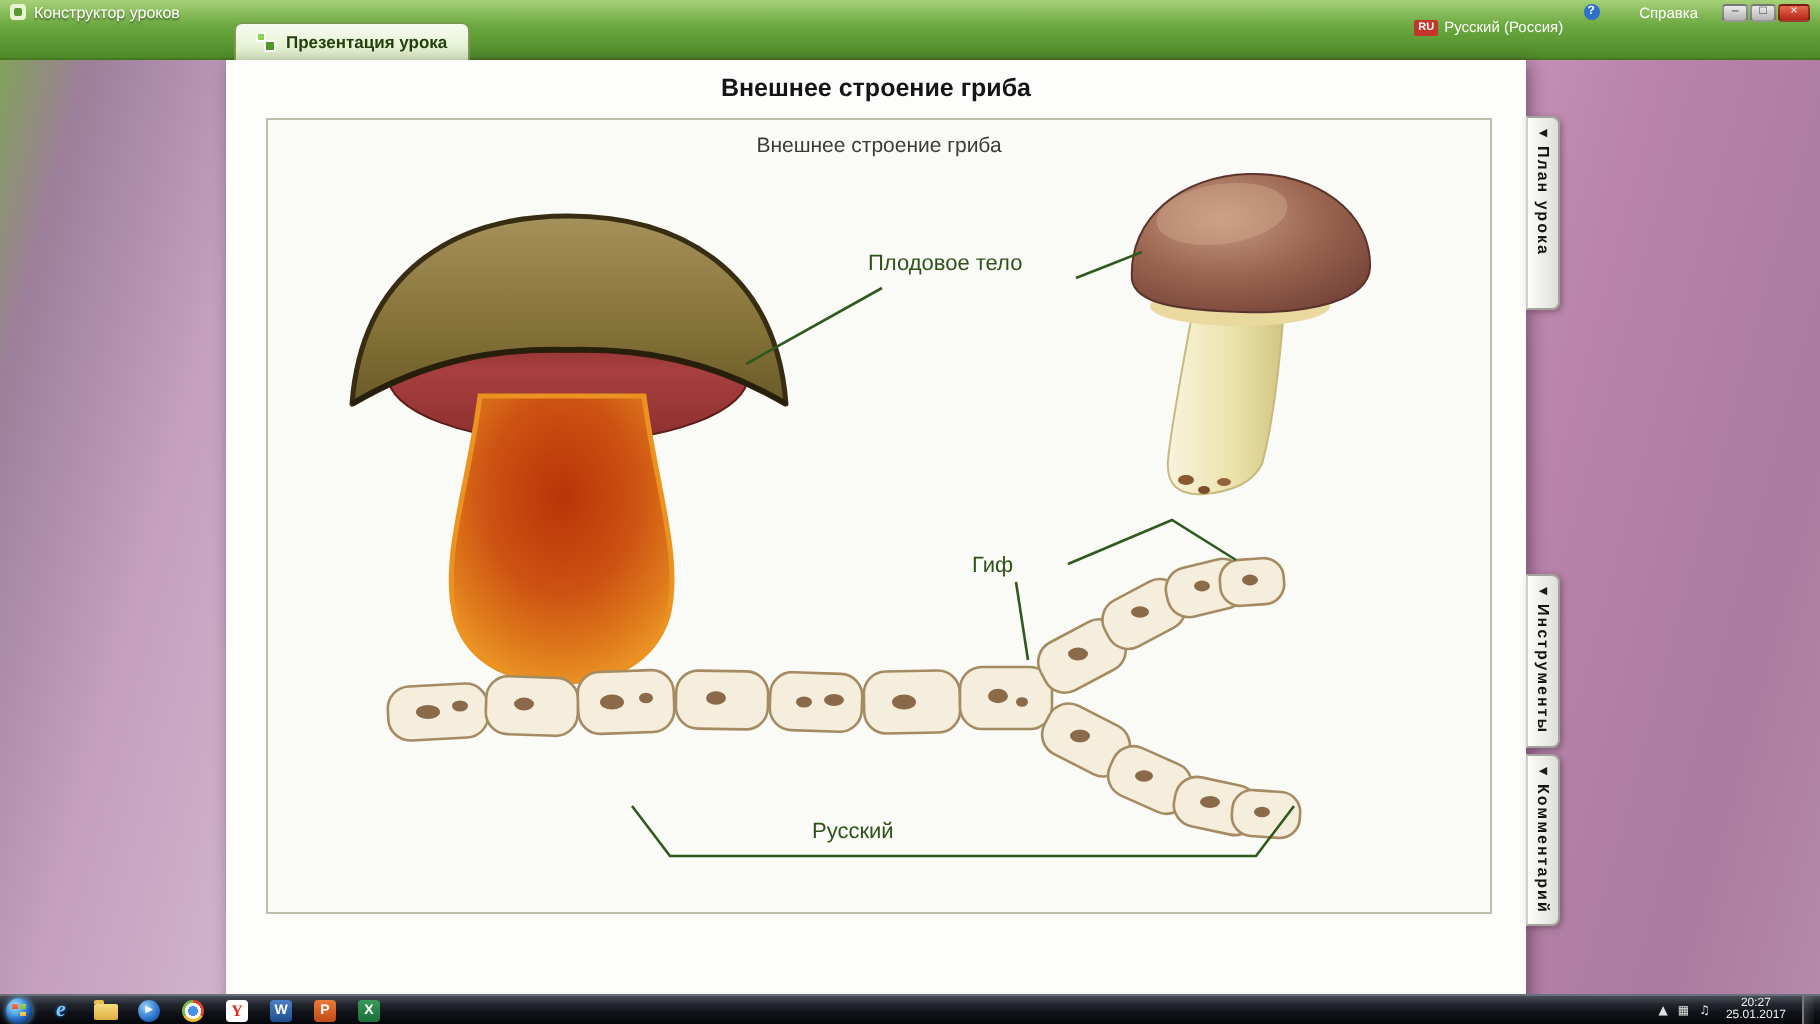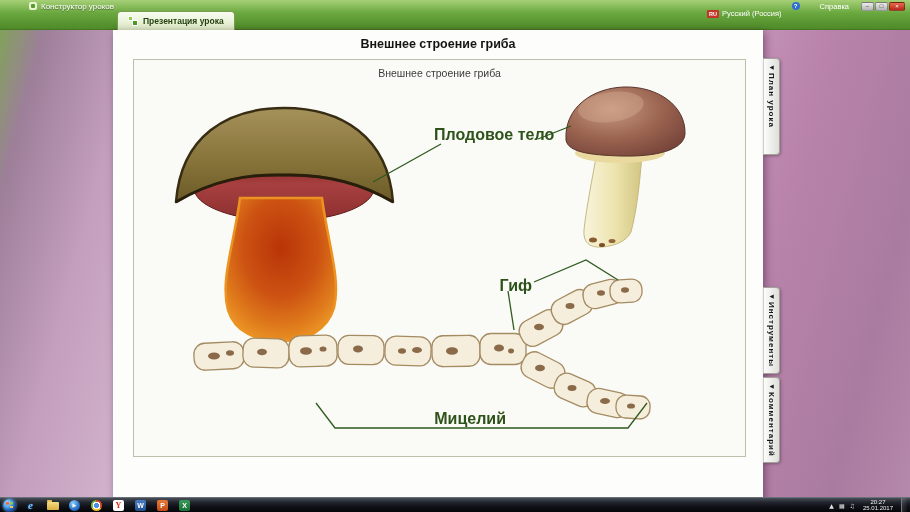--- a/index.html
+++ b/index.html
@@ -10,21 +10,20 @@
     background: linear-gradient(105deg,
       #7ca84e 0%, #9d7f9a 5%, #c49fbe 14%, #dbc0d6 30%, #ead9e6 46%,
       #d3a8ca 62%, #b983ab 80%, #aa7ba0 92%, #b58aab 100%);
   }
 
   
   .app-header {
     position:absolute; top:0; left:0; right:0; height:30px;
     background: linear-gradient(#a6d077 0%, #6aa83f 45%, #4e8a28 100%);
     border-bottom:1px solid #46761f;
-    padding-left:24px;
   }
   .titlebar { height:12px; display:flex; align-items:center; padding:0 5px; gap:4px; }
   .app-ico { width:8px; height:8px; background:#e8f4d0; border-radius:2px; position:relative; flex:none; }
   .app-ico::after { content:""; position:absolute; inset:2px; background:#5a9a33; border-radius:1px; }
   .title-text { color:#fff; font-size:8px; text-shadow:0 1px 1px rgba(0,0,0,.45); white-space:nowrap; }
   .tb-spacer { flex:1; }
   .lang { display:flex; align-items:center; gap:3px; color:#fff; font-size:7.5px;margin-top:15px; }
   .lang-flag { background:#c23528; color:#fff; font-size:5.5px; font-weight:700; padding:0 2px; height:8px; line-height:8px; border-radius:1px; }
   .help { display:flex; align-items:center; gap:20px; color:#fff; font-size:7.5px; margin-left:6px; }
   .help-q { width:8px; height:8px; border-radius:50%; background:#2f6fd0; color:#fff; font-size:6px; line-height:8px; text-align:center; font-weight:700; }
@@ -49,21 +48,21 @@
     position:absolute; left:113px; top:30px; width:650px; height:492px;
     background:#fdfdfb; box-shadow:2px 2px 8px rgba(40,10,40,.45);
   }
   .slide-title { position:absolute; top:7px; left:0; right:0; text-align:center;
                  font-size:12.5px; font-weight:700; color:#151515; }
   .panel { position:absolute; left:20px; top:29px; width:613px; height:398px;
            border:1px solid #b9c0ab; background:#fafaf6; }
   .panel-subtitle { position:absolute; top:7px; left:0; right:0; text-align:center;
                     font-size:10.5px; color:#3c3c3c; }
   svg.diagram { position:absolute; left:0; top:0; }
-  .dlabel { position:absolute; font-weight:700; color:#2d521a; font-size:16px; text-align:right; white-space:nowrap; }
+  .dlabel { position:absolute; font-weight:400; color:#2d521a; font-size:11px; text-align:left; white-space:nowrap; }
   .lbl-fruit { left:300px; top:66px; width:115px; }
   .lbl-hypha { left:352px; top:217px; width:46px; }
   .lbl-myc   { left:272px; top:350px; width:100px; }
 
   .nav { position:absolute; right:3px; bottom:9px; display:flex; gap:3px; }
   .navbtn { width:18px; height:16px; border:1px solid #96968e; border-radius:3px;
             background:linear-gradient(#ffffff,#d8d8d2); font-size:8px; color:#2a2a2a;
             display:flex; align-items:center; justify-content:center; cursor:pointer;
             font-family:"DejaVu Sans", sans-serif; }
 
@@ -251,21 +250,21 @@
           <path d="M404 79 L437 66"></path>
           <path d="M374 231 L380 270"></path>
           <path d="M400 222 L452 200 L484 220"></path>
           <path d="M182 343 L201 368 L494 368 L513 343"></path>
         </g>
       </svg>
 
       <div class="panel-subtitle">Внешнее строение гриба</div>
       <div class="dlabel lbl-fruit">Плодовое тело</div>
       <div class="dlabel lbl-hypha">Гиф</div>
-      <div class="dlabel lbl-myc">Мицелий</div>
+      <div class="dlabel lbl-myc">Русский</div>
     </div>
 
     <div class="nav">
       <button class="navbtn">◀</button>
       <button class="navbtn">▶</button>
     </div>
   </div>
 
   <div class="side-tab st-plan">
     <span class="st-arrow">◀</span>

